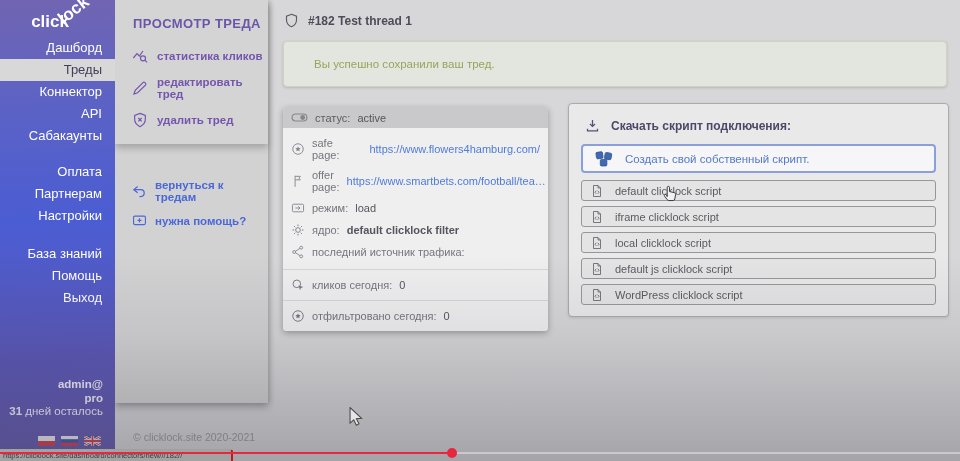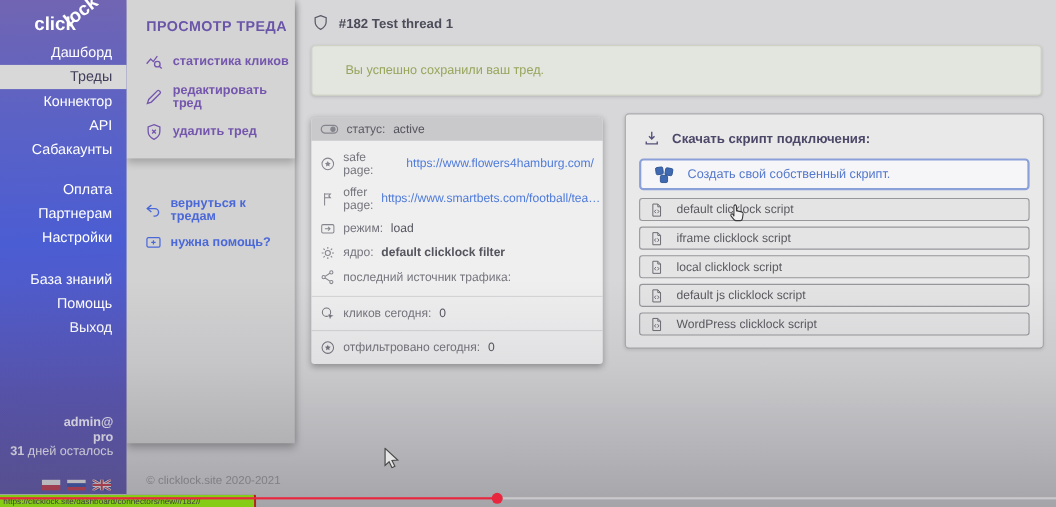--- a/index.html
+++ b/index.html
@@ -52,21 +52,21 @@
   .create-btn { display:flex; align-items:center; gap:11px; background:#f6f6f8; border:2px solid #8ba0d8; border-radius:4px; height:29px; padding:0 11px; color:#5478cc; font-size:11.5px; margin-bottom:7px; cursor:pointer; }
   .script-btn { display:flex; align-items:center; gap:12px; background:#e4e4e5; border:1px solid #97979b; border-radius:3px; height:21px; padding:0 9px; color:#5a5a60; font-size:11px; margin-bottom:5px; cursor:pointer; }
   .script-btn:last-child { margin-bottom:1px; }
   .script-btn svg, .create-btn svg { flex:0 0 auto; }
 
   .footer { position:absolute; left:133px; top:431px; font-size:10.5px; color:#9b9b9d; z-index:3; }
 
   
   .dim { position:absolute; inset:0; z-index:5; pointer-events:none;
     background:linear-gradient(to bottom, rgba(0,0,0,0) 55%, rgba(50,46,58,.08) 72%, rgba(50,46,58,.30) 100%); }
-  .statusbar-tooltip { position:absolute; left:0; top:449px; width:233px; height:12px; background:#84cc16;
+  .statusbar-tooltip { position:absolute; left:0; top:449px; width:233px; height:12px; background:#a3a3a3;
     border-top:1px solid #a0a0a2; border-right:2px solid #b91c1c; border-radius:0 3px 0 0; z-index:6;
     overflow:hidden; font-size:7.5px; color:#3c3c40; line-height:11px; padding-left:3px; white-space:nowrap; }
   .progress-line { position:absolute; left:0; top:452px; width:449px; height:2px; background:#e8273f; z-index:7; }
   .progress-dot { position:absolute; left:447px; top:448px; width:10px; height:10px; border-radius:50%; background:#e8273f; z-index:7; }
   .progress-track { position:absolute; left:457px; top:452px; right:0; height:2px; background:#c9c9cb; z-index:6; }
 
   .cursor { position:absolute; z-index:8; pointer-events:none; }
   .cursor-arrow { left:349px; top:407px; }
   .cursor-hand { left:660px; top:183px; }
 </style>

